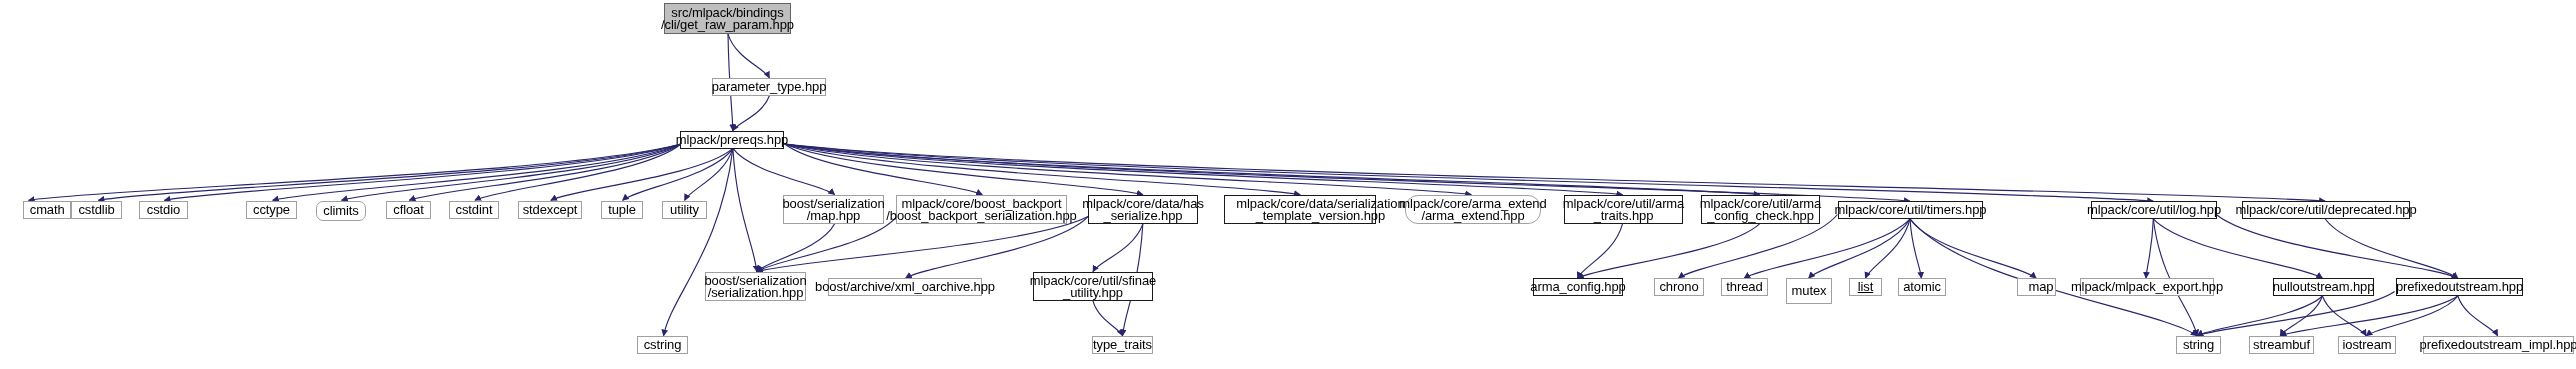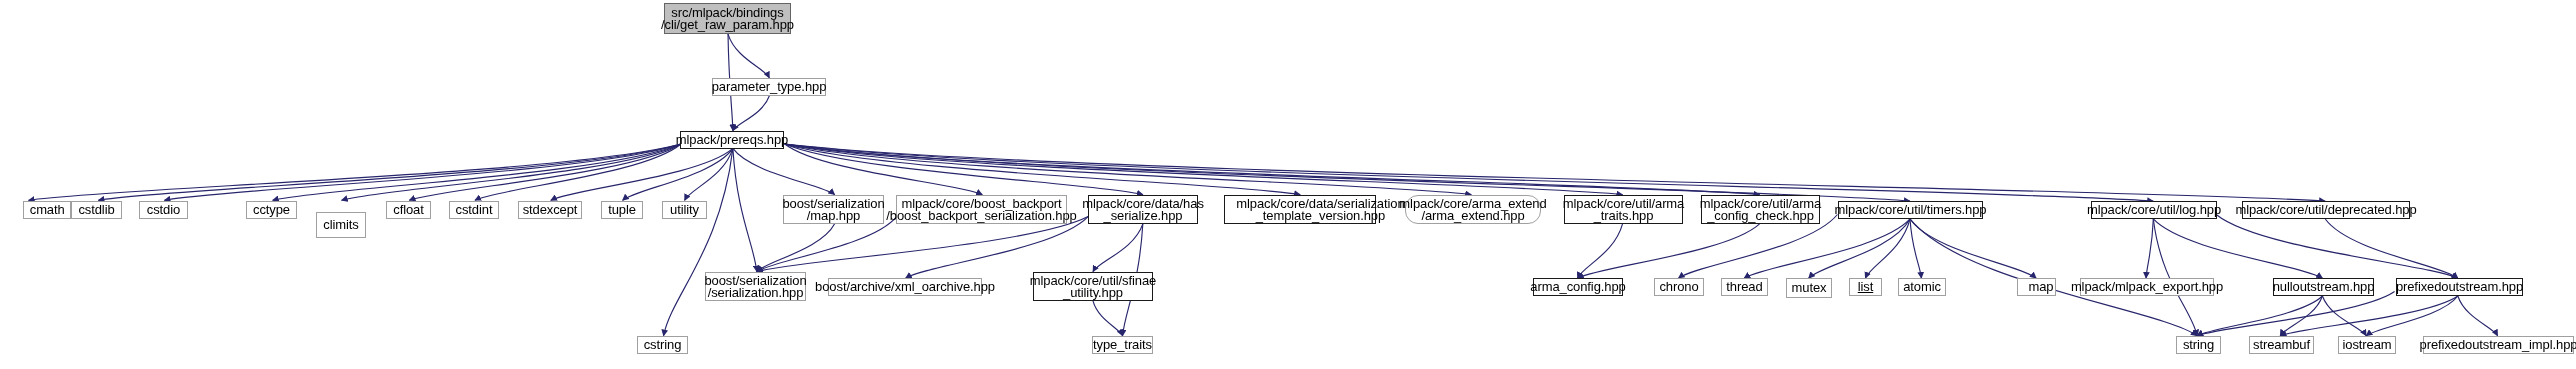--- a/index.html
+++ b/index.html
@@ -112,21 +112,21 @@
   </svg>
   <div id="node-layer">
       <div class="node root" style="left: 664px; top: 3.2px; width: 127px; height: 31px;">src/mlpack/bindings
 /cli/get_raw_param.hpp</div>
       <div class="node plain" style="left: 712px; top: 78px; width: 114px; height: 18px;">parameter_type.hpp</div>
       <div class="node strong" style="left: 680px; top: 131px; width: 104px; height: 18px;">mlpack/prereqs.hpp</div>
       <div class="node plain" style="left: 3.2px; top: 201px; width: 48px; height: 18px; margin-left: 20px;">cmath</div>
       <div class="node plain" style="left: 71px; top: 201px; width: 51px; height: 18px;">cstdlib</div>
       <div class="node plain" style="left: 139px; top: 201px; width: 49px; height: 18px;">cstdio</div>
       <div class="node plain" style="left: 246px; top: 201px; width: 51px; height: 18px;">cctype</div>
-      <div class="node plain" style="left: 316px; top: 212px; width: 50px; height: 26px;">climits</div>
+      <div class="node plain" style="left: 316px; top: 201px; width: 50px; height: 20px; border-radius: 7px;">climits</div>
       <div class="node plain" style="left: 386px; top: 201px; width: 45px; height: 18px;">cfloat</div>
       <div class="node plain" style="left: 449px; top: 201px; width: 50px; height: 18px;">cstdint</div>
       <div class="node plain" style="left: 518px; top: 201px; width: 64px; height: 18px;">stdexcept</div>
       <div class="node plain" style="left: 601px; top: 201px; width: 42px; height: 18px;">tuple</div>
       <div class="node plain" style="left: 662px; top: 201px; width: 45px; height: 18px;">utility</div>
       <div class="node plain" style="left: 783px; top: 195px; width: 101px; height: 29px;">boost/serialization
 /map.hpp</div>
       <div class="node plain" style="left: 896px; top: 195px; width: 171px; height: 29px;">mlpack/core/boost_backport
 /boost_backport_serialization.hpp</div>
       <div class="node strong" style="left: 1088px; top: 195px; width: 110px; height: 29px;">mlpack/core/data/has
@@ -143,21 +143,21 @@
       <div class="node strong" style="left: 2091px; top: 201px; width: 126px; height: 18px;">mlpack/core/util/log.hpp</div>
       <div class="node strong" style="left: 2242px; top: 201px; width: 168px; height: 18px;">mlpack/core/util/deprecated.hpp</div>
       <div class="node plain" style="left: 705px; top: 272px; width: 101px; height: 29px;">boost/serialization
 /serialization.hpp</div>
       <div class="node plain" style="left: 828px; top: 278px; width: 154px; height: 18px;">boost/archive/xml_oarchive.hpp</div>
       <div class="node strong" style="left: 1033px; top: 272px; width: 120px; height: 29px;">mlpack/core/util/sfinae
 _utility.hpp</div>
       <div class="node strong" style="left: 1533px; top: 278px; width: 90px; height: 18px;">arma_config.hpp</div>
       <div class="node plain" style="left: 1654px; top: 278px; width: 50px; height: 18px;">chrono</div>
       <div class="node plain" style="left: 1721px; top: 278px; width: 47px; height: 18px;">thread</div>
-      <div class="node plain" style="left: 1786px; top: 278px; width: 46px; height: 20px;">mutex</div>
+      <div class="node plain" style="left: 1786px; top: 278px; width: 46px; height: 26px;">mutex</div>
       <div class="node plain" style="left: 1849px; top: 278px; width: 33px; height: 18px; text-decoration: underline;">list</div>
       <div class="node plain" style="left: 1898px; top: 278px; width: 48px; height: 18px;">atomic</div>
       <div class="node plain" style="left: 2017px; top: 278px; width: 39px; height: 18px; padding-left: 12px;">map</div>
       <div class="node plain" style="left: 2080px; top: 278px; width: 134px; height: 18px;">mlpack/mlpack_export.hpp</div>
       <div class="node strong" style="left: 2273px; top: 278px; width: 101px; height: 18px;">nulloutstream.hpp</div>
       <div class="node strong" style="left: 2396px; top: 278px; width: 127px; height: 18px;">prefixedoutstream.hpp</div>
       <div class="node plain" style="left: 637px; top: 336px; width: 51px; height: 18px;">cstring</div>
       <div class="node plain" style="left: 1092px; top: 336px; width: 61px; height: 18px;">type_traits</div>
       <div class="node plain" style="left: 2176px; top: 336px; width: 45px; height: 18px;">string</div>
       <div class="node plain" style="left: 2249px; top: 336px; width: 65px; height: 18px;">streambuf</div>

